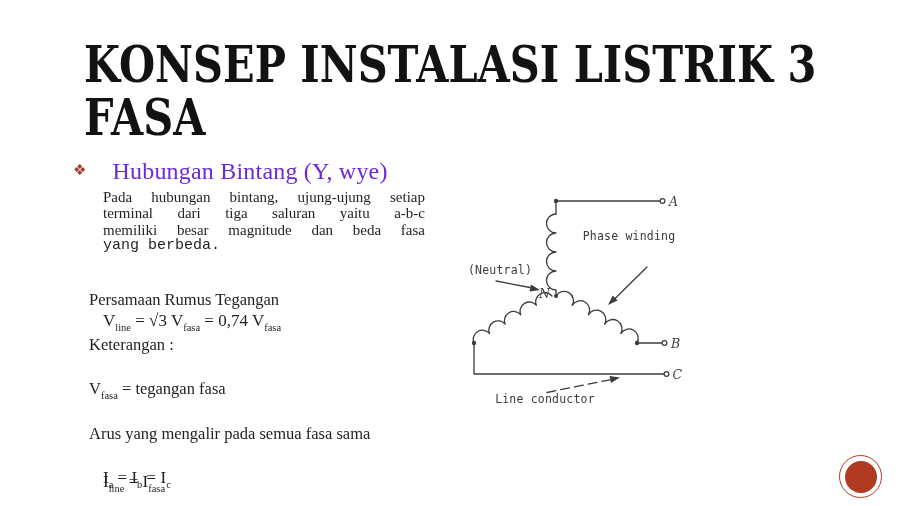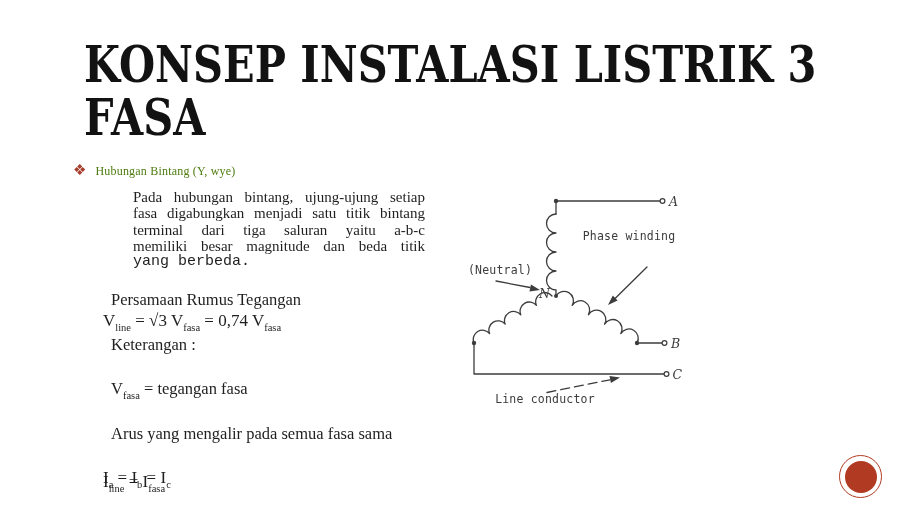--- a/index.html
+++ b/index.html
@@ -10,25 +10,25 @@
   }
   .slide{position:absolute;inset:0;background:#ffffff;}
   .title{
     position:absolute;left:84px;top:38px;margin:0;
     font-family:"DejaVu Serif",serif;font-weight:700;color:#121212;
     font-size:50px;line-height:53px;white-space:nowrap;
     transform:scaleX(0.83);transform-origin:left top;
   }
   .bullet-row{position:absolute;left:73px;top:159px;display:flex;align-items:flex-start;}
   .bullet-glyph{font-family:"DejaVu Sans",sans-serif;font-size:15px;line-height:15px;color:#A63E2B;margin-top:4px;}
-  .bullet-text{font-size:12px;line-height:24px;margin-left:9px;color:#4d7c0f;letter-spacing:0.2px;}
+  .bullet-text{font-size:24px;line-height:24px;margin-left:26px;color:#6d28d9;letter-spacing:0.2px;}
   .para{position:absolute;left:103px;top:189px;width:322px;font-size:15px;line-height:16.3px;}
-  .pline{text-align:justify;text-align-last:justify;margin-left:30px;}
+  .pline{text-align:justify;text-align-last:justify;}
   .pline.last{text-align:justify;text-align-last:left;font-family:Liberation Mono, monospace;}
-  .bline{position:absolute;left:111px;font-size:16.5px;line-height:20px;white-space:nowrap;}
+  .bline{position:absolute;left:89px;font-size:16.5px;line-height:20px;white-space:nowrap;}
   .fline{position:absolute;left:103px;font-size:17px;line-height:20px;white-space:nowrap;}
   .fsub{font-size:10.5px;vertical-align:-4.5px;}
   .diagram-svg{position:absolute;left:440px;top:178px;}
   .dlabel{font-family:"DejaVu Sans Mono",monospace;font-size:11.5px;fill:#3C3C3C;letter-spacing:0.2px;}
   .dterm{font-family:"DejaVu Serif",serif;font-style:italic;font-size:12.5px;fill:#3C3C3C;}
   .badge{
     position:absolute;left:839px;top:455px;width:43px;height:43px;border-radius:50%;
     border:1.6px solid #B13A23;background:#ffffff;box-sizing:border-box;
     display:flex;align-items:center;justify-content:center;
   }
@@ -44,23 +44,22 @@
     <div>FASA</div>
   </h1>
 
   <div class="bullet-row">
     <span class="bullet-glyph">❖</span>
     <span class="bullet-text">Hubungan Bintang (Y, wye)</span>
   </div>
 
   <div class="para">
     <div class="pline">Pada hubungan bintang, ujung-ujung setiap</div>
-    <div class="pline">fasa digabungkan menjadi satu titik bintang</div>
     <div class="pline">terminal dari tiga saluran yaitu a-b-c</div>
-    <div class="pline">memiliki besar magnitude dan beda titik</div>
+    <div class="pline">memiliki besar magnitude dan beda fasa</div>
     <div class="pline last">yang berbeda.</div>
   </div>
 
   <div class="bline" style="top:290px">Persamaan Rumus Tegangan</div>
 
   <div class="fline" style="top:311px">
     <span>V</span><span class="fsub">line</span><span> = √3 </span><span>V</span><span class="fsub">fasa</span><span> = 0,74 </span><span>V</span><span class="fsub">fasa</span>
   </div>
 
   <div class="bline" style="top:335px">Keterangan :</div>

